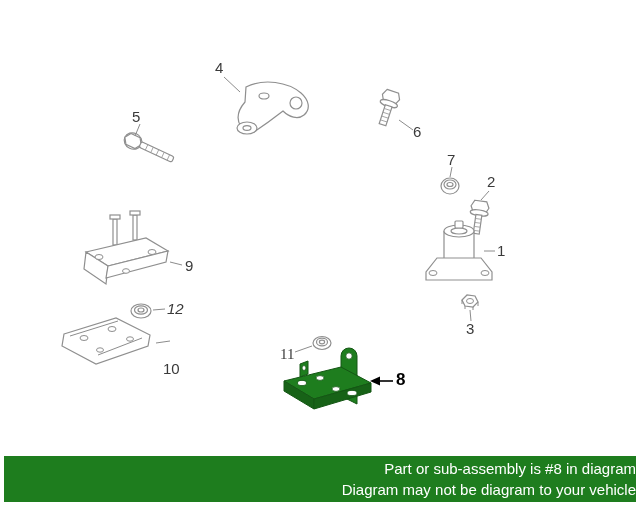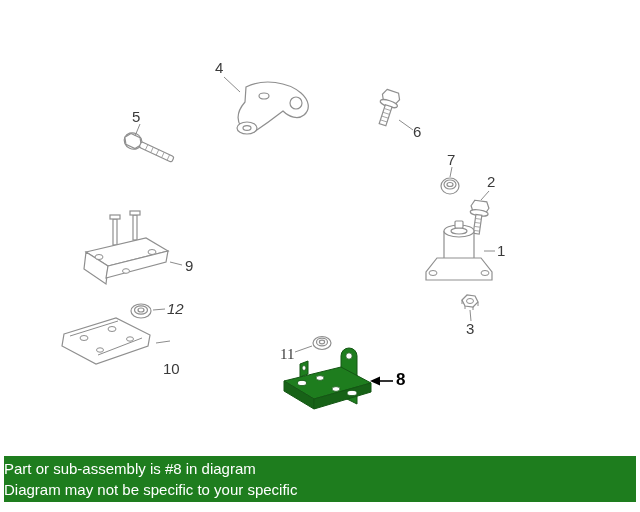--- a/index.html
+++ b/index.html
@@ -10,21 +10,21 @@
   .lead{fill:none;stroke:#8c8c8c;stroke-width:1;}
   .thread{fill:none;stroke:#9a9a9a;stroke-width:0.8;}
   .hole{fill:#fff;stroke:var(--line,#8f8f8f);stroke-width:1;}
   .hl{fill:var(--highlight,#1e7d1e);stroke:var(--highlight_dark,#145614);stroke-width:1;}
   .hl-dark{fill:#176217;stroke:var(--highlight_dark,#145614);stroke-width:1;}
   .hl-hole{fill:#fff;stroke:var(--highlight_dark,#145614);stroke-width:0.8;}
   .callout{position:absolute;font-size:15px;color:var(--label,#3a3a3a);line-height:1;}
   .callout.big{font-size:17px;font-weight:bold;color:#000;}
   .banner{position:absolute;left:4px;right:4px;top:456px;height:46px;
           background:var(--banner_bg,#1e7d1e);color:var(--banner_text,#fff);
-          text-align:left;display:flex;flex-direction:column;justify-content:center;}
+          text-align:right;display:flex;flex-direction:column;justify-content:center;}
   .banner-line{font-size:15px;line-height:21px;}
 </style>
 </head>
 <body>
 
 <div class="stage">
 
   <svg class="art" viewBox="0 0 640 512">
 
     <g>
@@ -156,16 +156,16 @@
   <span class="callout" style="left:497px;top:243px;">1</span>
   <span class="callout" style="left:466px;top:321px;">3</span>
   <span class="callout" style="left:185px;top:258px;">9</span>
   <span class="callout" style="left:167px;top:301px;font-style:italic;">12</span>
   <span class="callout" style="left:163px;top:333px;margin-top:28px;">10</span>
   <span class="callout" style="left:280px;top:347px;font-family:Liberation Serif, serif;">11</span>
   <span class="callout big" style="left:396px;top:371px;">8</span>
 
   <div class="banner">
     <div class="banner-line">Part or sub-assembly is #8 in diagram</div>
-    <div class="banner-line">Diagram may not be specific to your specific</div>
+    <div class="banner-line">Diagram may not be diagram to your vehicle</div>
   </div>
 
 </div>
 
 </body></html>

